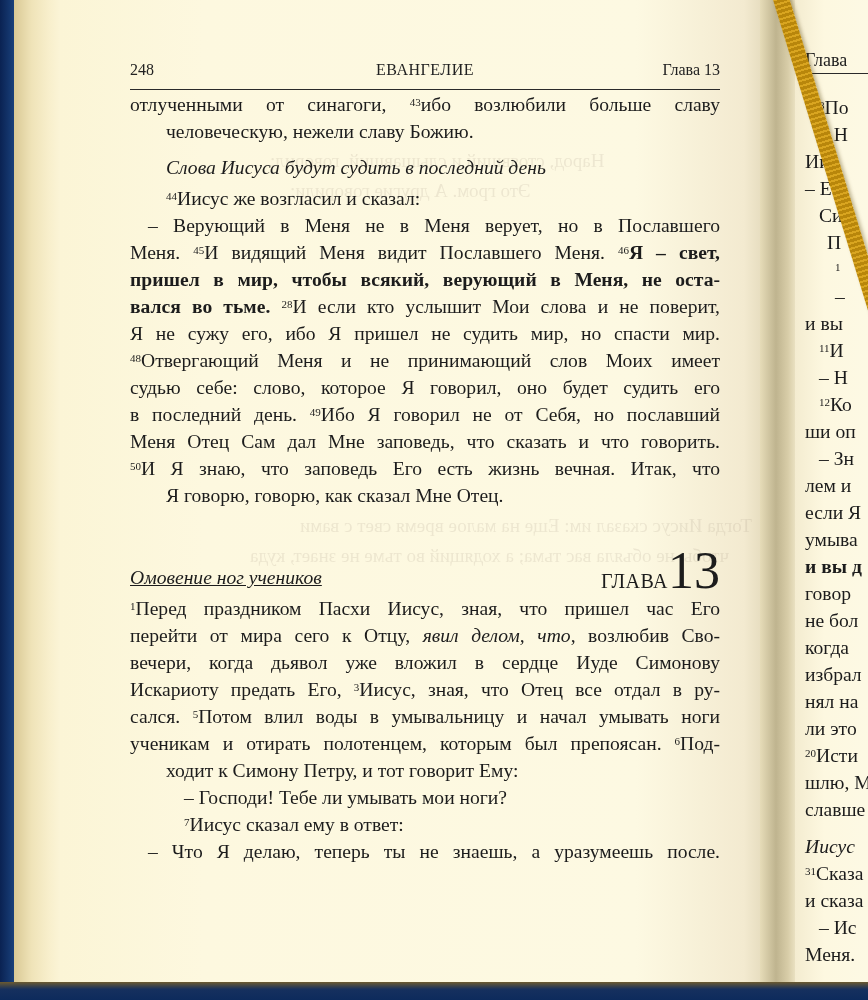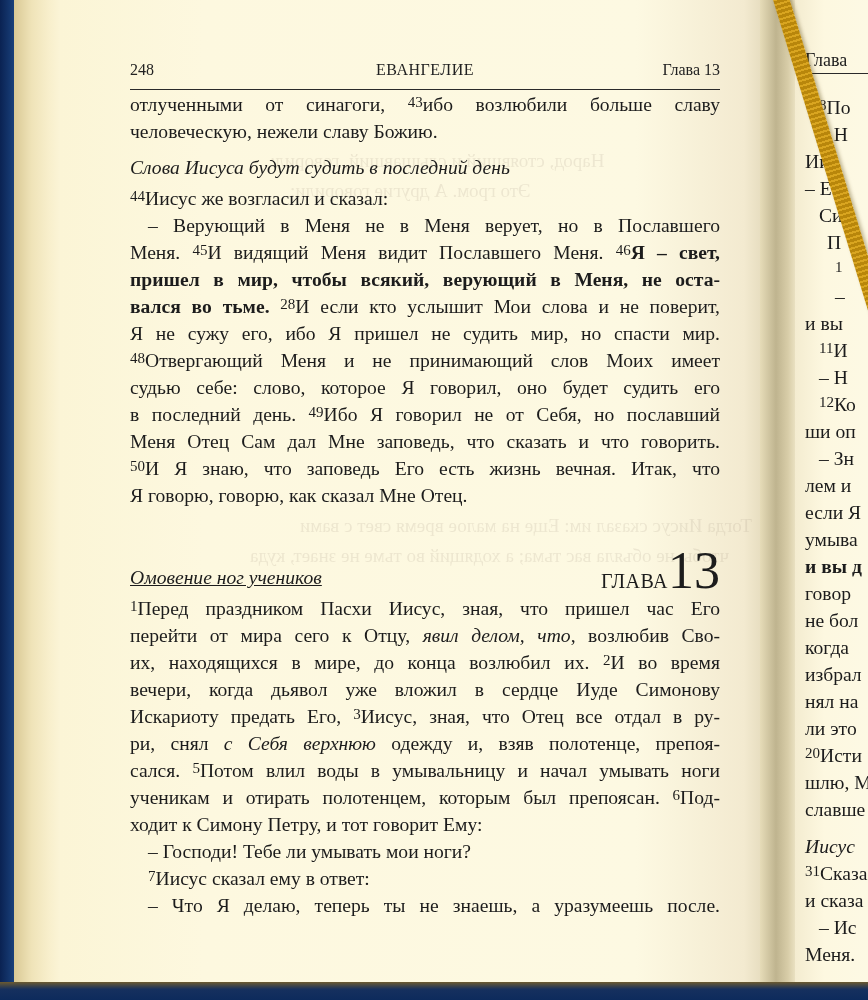--- a/index.html
+++ b/index.html
@@ -42,23 +42,23 @@
   .header .num { position:absolute; left:0; top:2px; }
   .header .title { position:absolute; left:0; right:0; top:2px; text-align:center; letter-spacing:0.5px; }
   .header .chap { position:absolute; right:0; top:2px; }
 
   .body-text {
     position:absolute; left:130px; top:91px; width:590px;
     font-size:19.6px; line-height:27px; color:#1c1c1c;
     text-align:justify;
   }
   .line { display:block; white-space:nowrap; text-align-last:justify; text-align:justify; }
-  .line.last { text-align-last:left; }
+  .line.last { text-align-last:left;margin-left:36px; }
   .indent { padding-left:18px; }
-  sup { font-size:15px; vertical-align:top; position:relative; top:-2px; }
+  sup { font-size:11px; vertical-align:top; position:relative; top:-2px; }
   .heading-it { font-style:italic; font-size:19.6px; }
   b { font-weight:bold; }
   i { font-style:italic; }
 
   .sec-gap { height:9px; }
   .chapter-row { position:relative; height:44px; }
   .chapter-row .heading-it { position:absolute; left:0; bottom:4px;text-decoration:underline; }
   .chapter-label { position:absolute; right:0; bottom:0; white-space:nowrap; }
   .chapter-label .word { font-size:20px; letter-spacing:0.5px; }
   .chapter-label .bignum { font-size:52px; line-height:44px; }
@@ -125,24 +125,22 @@
 
   <div style="height:42px"></div>
 
   <div class="chapter-row">
     <span class="heading-it">Омовение ног учеников</span>
     <span class="chapter-label"><span class="word">ГЛАВА</span><span class="bignum">13</span></span>
   </div>
 
   <span class="line"><sup>1</sup><span>Перед праздником Пасхи Иисус, зная, что пришел час Его</span></span>
   <span class="line"><span>перейти от мира сего к Отцу, </span><i>явил делом, что</i><span>, возлюбив Сво-</span></span>
-  <span class="line"><span>их, находящихся в мире, до конца возлюбил их. </span><sup>2</sup><span>И во время</span></span>
   <span class="line">вечери, когда дьявол уже вложил в сердце Иуде Симонову</span>
   <span class="line"><span>Искариоту предать Его, </span><sup>3</sup><span>Иисус, зная, что Отец все отдал в ру-</span></span>
-  <span class="line"><span>ри, снял </span><i>с Себя верхнюю</i><span> одежду и, взяв полотенце, препоя-</span></span>
   <span class="line"><span>сался. </span><sup>5</sup><span>Потом влил воды в умывальницу и начал умывать ноги</span></span>
   <span class="line"><span>ученикам и отирать полотенцем, которым был препоясан. </span><sup>6</sup><span>Под-</span></span>
   <span class="line last">ходит к Симону Петру, и тот говорит Ему:</span>
   <span class="line last indent">– Господи! Тебе ли умывать мои ноги?</span>
   <span class="line last indent"><sup>7</sup><span>Иисус сказал ему в ответ:</span></span>
   <span class="line indent">– Что Я делаю, теперь ты не знаешь, а уразумеешь после.</span>
 </div>
 
 <div class="right-snippet">
   <span class="rhead">Глава</span>

